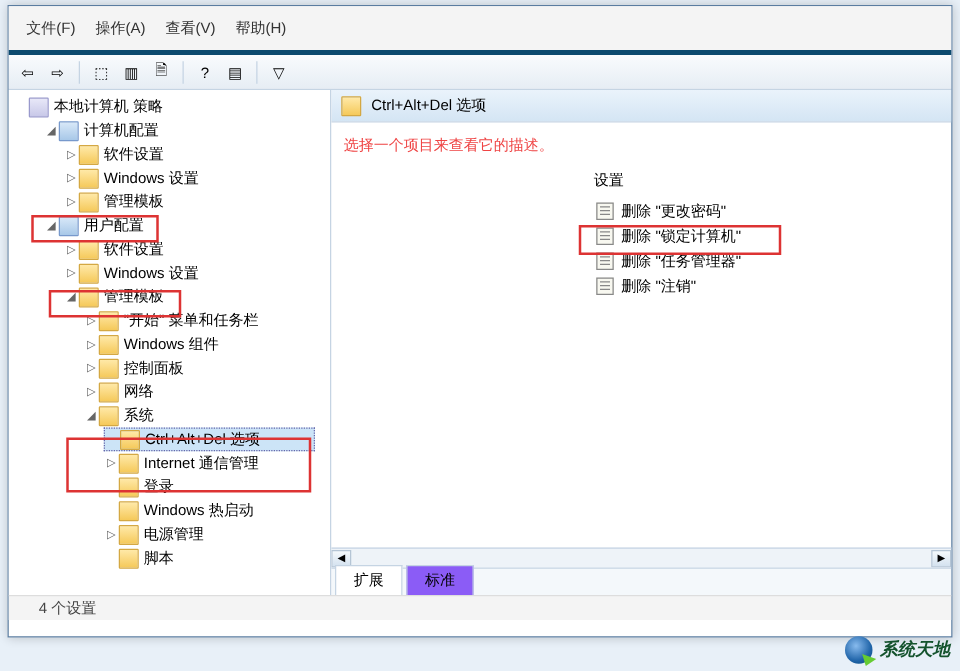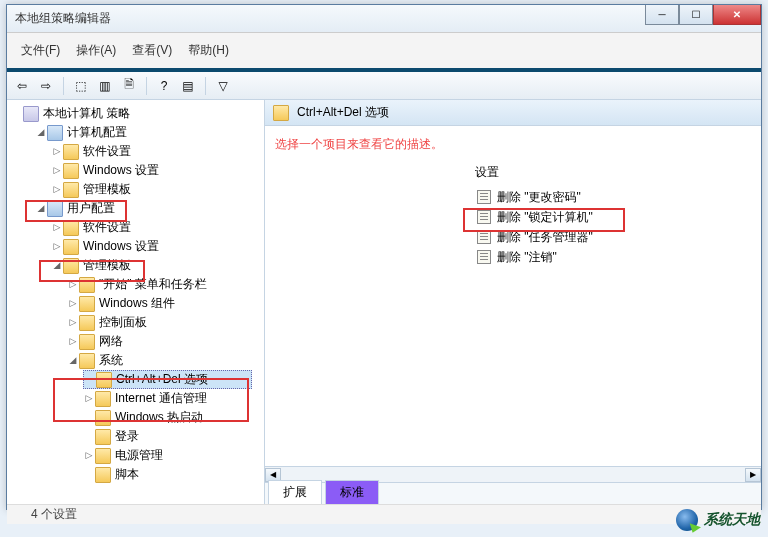--- a/index.html
+++ b/index.html
@@ -45,28 +45,20 @@
 .statusbar { height: 20px; background: #f4f4f4; border-top: 1px solid #ddd; font-size: 12px; display: flex; align-items: center; padding: 0 24px; color: #444; }
 .watermark { position: absolute; right: 8px; bottom: 6px; display: flex; align-items: center; font-size: 14px; font-weight: bold; font-style: italic; color: #14532d; gap: 6px; }
 .wm-globe { width: 22px; height: 22px; border-radius: 50%; background: radial-gradient(circle at 40% 35%, #8be, #26a 60%, #047 100%); position: relative; }
 .wm-arrow { position:absolute; right:-2px; bottom:-2px; width:0; height:0; border-left:6px solid transparent; border-right:6px solid transparent; border-top:8px solid #6c3; transform:rotate(20deg);}
 </style>
 </head>
 <body>
 
 <div class="window">
 
-  <div class="titlebar">
-    <span class="titlebar-text">本地组策略编辑器</span>
-    <div class="win-controls">
-      <div class="win-btn">─</div>
-      <div class="win-btn">☐</div>
-      <div class="win-btn close">✕</div>
-    </div>
-  </div>
 
   <div class="menubar">
     <div class="menu-item">文件(F)</div>
     <div class="menu-item">操作(A)</div>
     <div class="menu-item">查看(V)</div>
     <div class="menu-item">帮助(H)</div>
   </div>
 
   <div class="toolbar">
     <div class="tb-btn">⇦</div>
@@ -167,26 +159,26 @@
                     <span>Ctrl+Alt+Del 选项</span>
                   </div>
                 <div class="tree-row">
                     <span class="tree-toggle">▷</span>
                     <span class="tree-icon"></span>
                     <span>Internet 通信管理</span>
                   </div>
                 <div class="tree-row">
                     <span class="tree-toggle"> </span>
                     <span class="tree-icon"></span>
+                    <span>登录</span>
+                  </div>
+                <div class="tree-row">
+                    <span class="tree-toggle"> </span>
+                    <span class="tree-icon"></span>
                     <span>Windows 热启动</span>
-                  </div>
-                <div class="tree-row">
-                    <span class="tree-toggle"> </span>
-                    <span class="tree-icon"></span>
-                    <span>登录</span>
                   </div>
                 <div class="tree-row">
                     <span class="tree-toggle">▷</span>
                     <span class="tree-icon"></span>
                     <span>电源管理</span>
                   </div>
                 <div class="tree-row">
                     <span class="tree-toggle"> </span>
                     <span class="tree-icon"></span>
                     <span>脚本</span>

